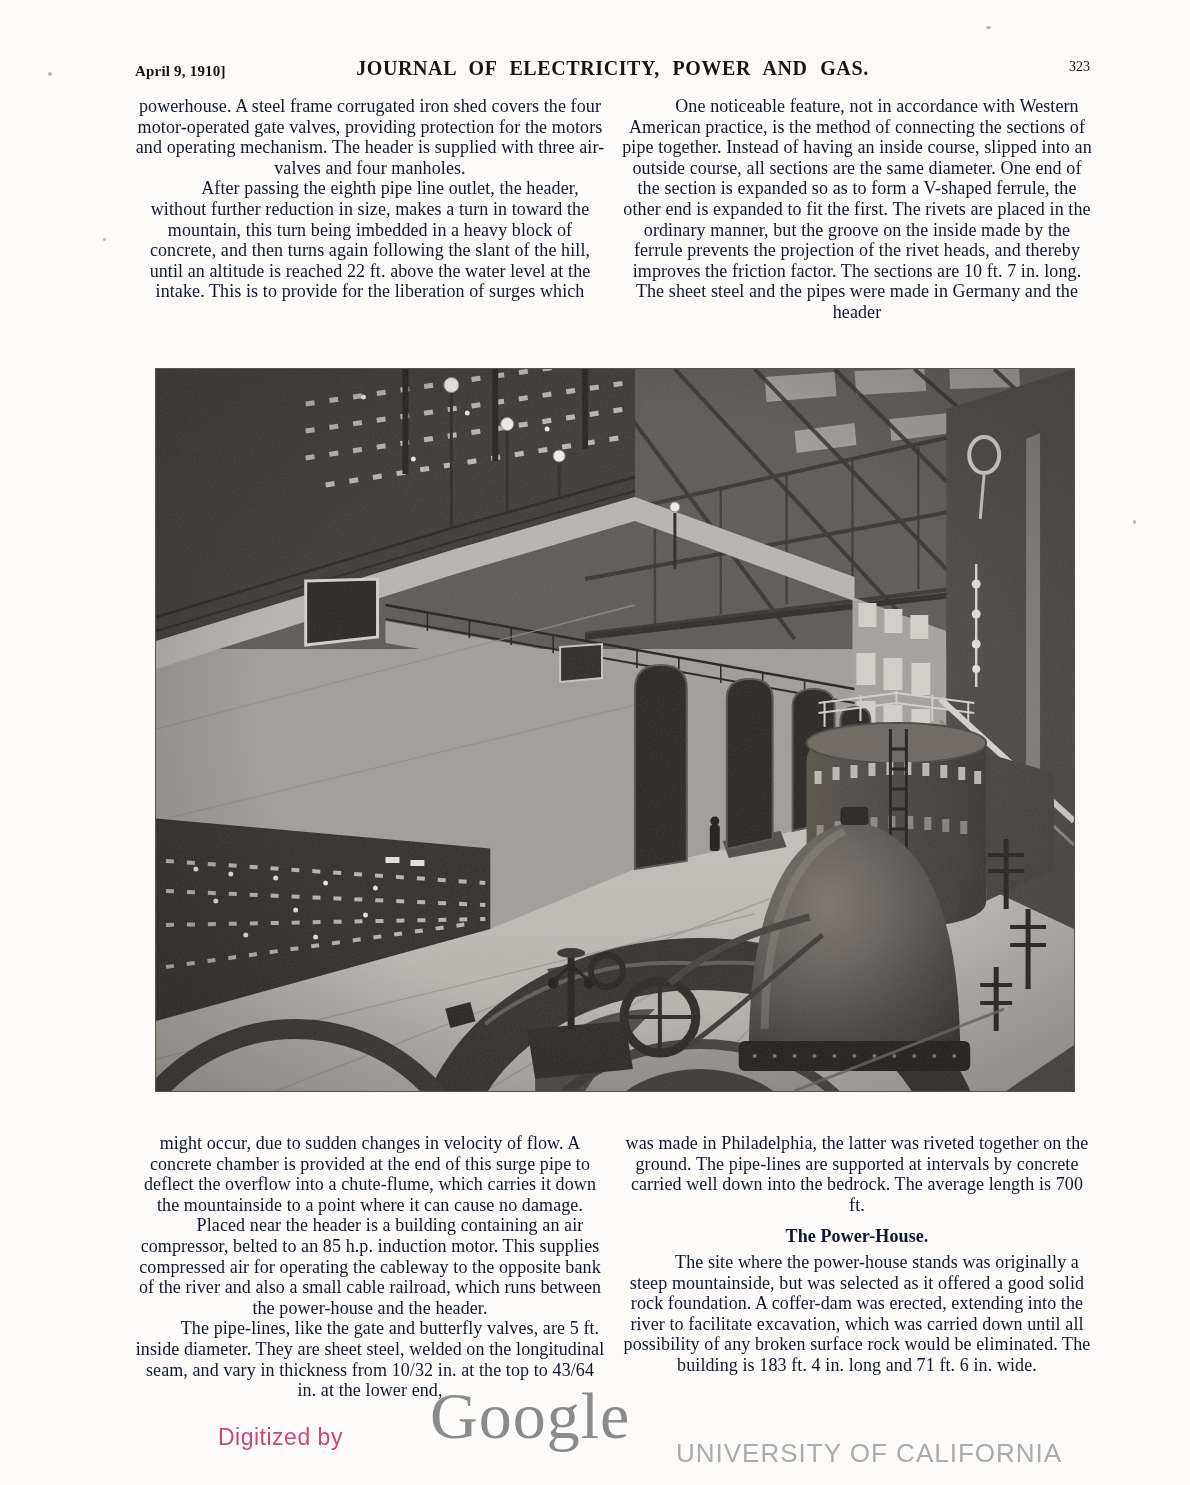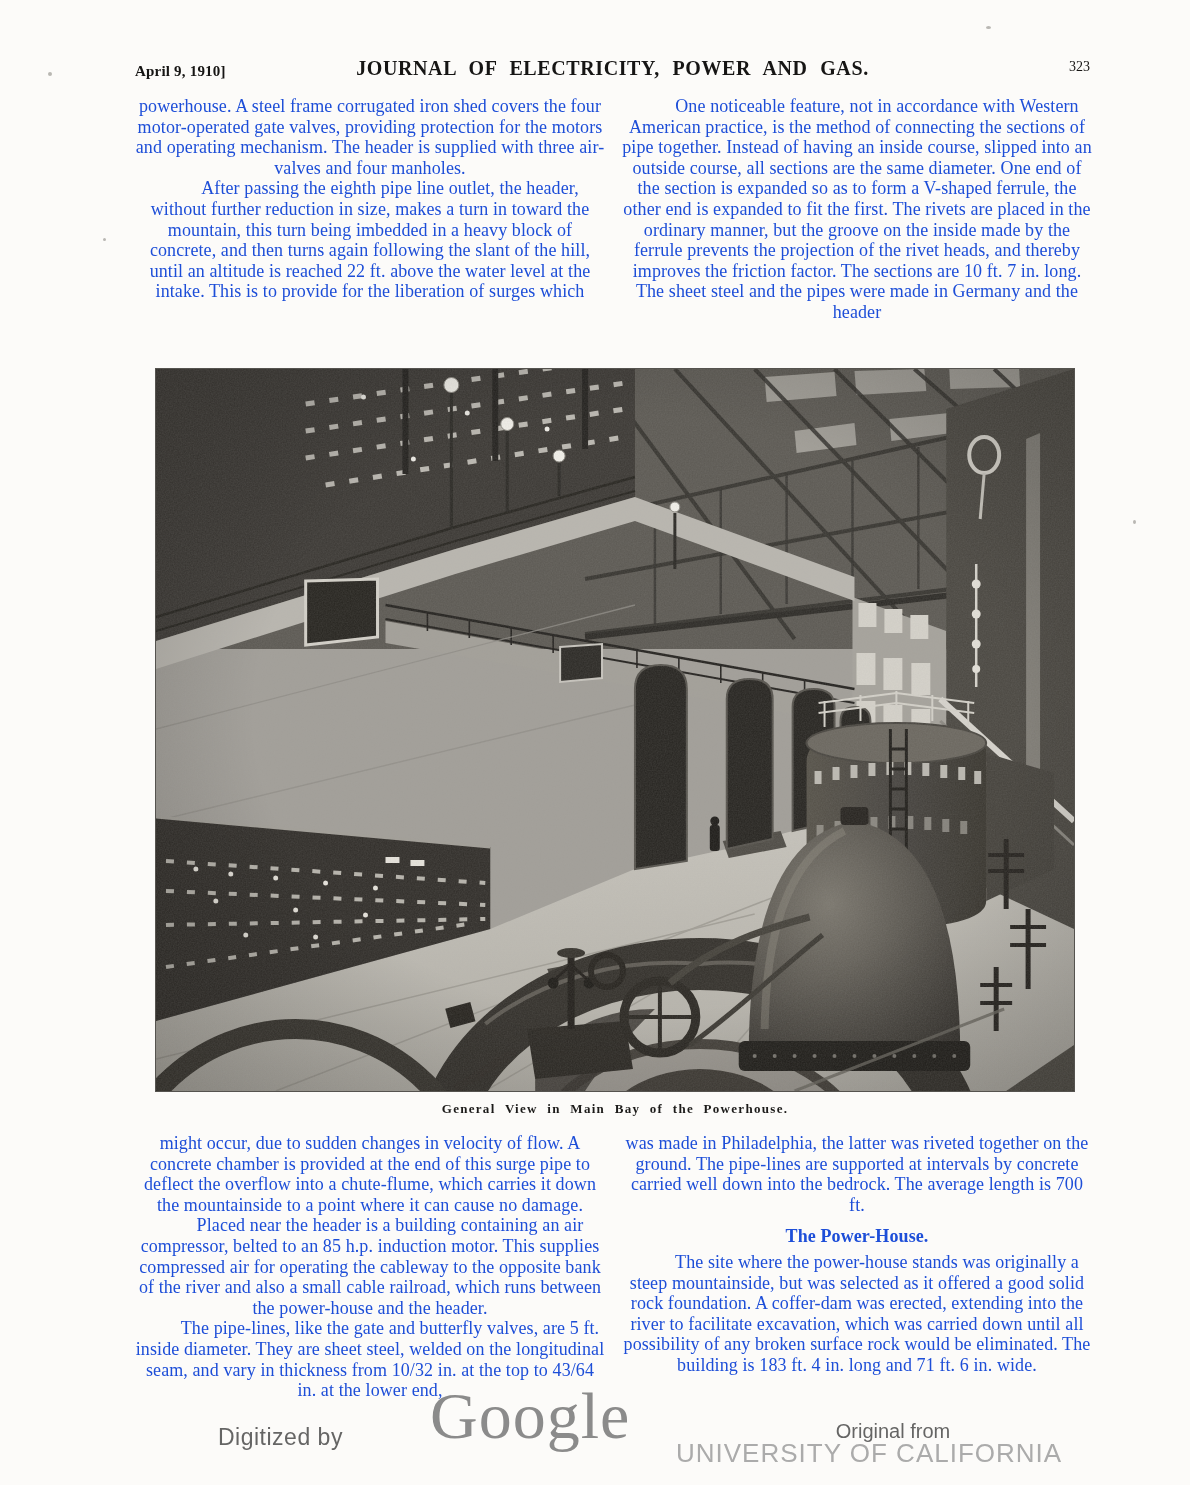--- a/index.html
+++ b/index.html
@@ -6,36 +6,36 @@
   #page{position:relative;width:1190px;height:1485px;background:#fcfbf9;margin:0 auto;
         font-family:"Liberation Serif","DejaVu Serif",serif;color:#161514;overflow:hidden;}
   
   #hdr{position:absolute;left:135px;top:57px;width:955px;height:26px;}
   #hdr .date{position:absolute;left:0;top:6px;font-size:15px;font-weight:700;letter-spacing:.2px;}
   #hdr .title{position:absolute;left:0;right:0;top:0;text-align:center;font-size:20px;font-weight:700;
               letter-spacing:.6px;word-spacing:7px;}
   #hdr .pageno{position:absolute;right:0;top:2px;font-size:14px;}
   
   .col{position:absolute;width:470px;text-align:justify;font-size:18px;line-height:20.6px;
-       letter-spacing:.1px;color:#1d4ed8;}
+       letter-spacing:.1px;color:#0f172a;}
   .col p{margin:0;text-indent:40px;text-align:center;}
   .col p.noind{text-indent:0;}
   #tl{left:135px;top:96px;}
   #tr{left:622px;top:96px;}
   #bl{left:135px;top:1133px;}
   #br{left:622px;top:1133px;}
   .sechead{margin:11px 0 5px 0 !important;text-indent:0 !important;text-align:center;font-weight:700;}
   
   #fig{position:absolute;left:155px;top:368px;width:920px;height:724px;
        border:1px solid #55534f;box-sizing:border-box;background:#a8a5a0;}
   #fig svg{display:block;width:100%;height:100%;}
   #cap{position:absolute;left:155px;top:1101px;width:920px;text-align:center;
        font-size:13px;font-weight:700;letter-spacing:1.3px;word-spacing:5px;color:#1c1b1a;}
   
-  .wm{position:absolute;font-family:"Liberation Sans","DejaVu Sans",sans-serif;color:#404040;z-index:5;}
+  .wm{position:absolute;font-family:"Liberation Sans","DejaVu Sans",sans-serif;color:#be185d;z-index:5;}
   #wm-dig{left:218px;top:1424px;font-size:23px;letter-spacing:.5px;opacity:.8;}
   #wm-goo{left:430px;top:1383px;font-family:"Liberation Serif",serif;font-size:66px;line-height:1;
           color:#787878;opacity:.85;letter-spacing:1px;}
   #wm-orig{left:723px;top:1420px;width:340px;text-align:center;font-size:20px;opacity:.8;}
   #wm-uni{left:676px;top:1438px;font-size:26px;letter-spacing:1px;color:#a3a3a3;opacity:.9;}
   .speck{position:absolute;background:#b9b7b3;border-radius:50%;}
 </style>
 </head>
 <body>
 
@@ -345,37 +345,35 @@
       <line x1="300" y1="720" x2="360" y2="682" stroke="#332f2a" stroke-width="8"></line>
 
       <polygon points="852,722 920,676 920,722" fill="#4e4b44"></polygon>
       <line x1="640" y1="722" x2="850" y2="640" stroke="#6e6b63" stroke-width="3" opacity="0.8"></line>
 
       <rect x="0" y="0" width="920" height="722" fill="url(#vign)"></rect>
       <rect x="0" y="0" width="920" height="722" filter="url(#grain)" opacity="0.33"></rect>
     </svg>
   </div>
 
-  <div id="cap">General View in Main Bay of the Powerhouse.</div>
 
   <div id="bl" class="col">
     <p class="noind">might occur, due to sudden changes in velocity of flow.  A concrete chamber is provided at the end of this surge pipe to deflect the overflow into a chute-flume, which carries it down the mountainside to a point where it can cause no damage.</p>
     <p>Placed near the header is a building containing an air compressor, belted to an 85 h.p. induction motor. This supplies compressed air for operating the cableway to the opposite bank of the river and also a small cable railroad, which runs between the power-house and the header.</p>
     <p>The pipe-lines, like the gate and butterfly valves, are 5 ft. inside diameter.  They are sheet steel, welded on the longitudinal seam, and vary in thickness from 10/32 in. at the top to 43/64 in. at the lower end,</p>
   </div>
 
   <div id="br" class="col">
     <p class="noind">was made in Philadelphia, the latter was riveted together on the ground.  The pipe-lines are supported at intervals by concrete carried well down into the bedrock.  The average length is 700 ft.</p>
     <p class="sechead">The Power-House.</p>
     <p>The site where the power-house stands was originally a steep mountainside, but was selected as it offered a good solid rock foundation.  A coffer-dam was erected, extending into the river to facilitate excavation, which was carried down until all possibility of any broken surface rock would be eliminated.  The building is 183 ft. 4 in. long and 71 ft. 6 in. wide.</p>
   </div>
 
   <div class="wm" id="wm-dig">Digitized by</div>
   <div class="wm" id="wm-goo">Google</div>
-  <div class="wm" id="wm-orig">Original from</div>
   <div class="wm" id="wm-uni">UNIVERSITY OF CALIFORNIA</div>
 
   <div class="speck" style="left:48px;top:72px;width:4px;height:4px;"></div>
   <div class="speck" style="left:103px;top:238px;width:3px;height:3px;"></div>
   <div class="speck" style="left:986px;top:26px;width:5px;height:3px;"></div>
   <div class="speck" style="left:1133px;top:520px;width:3px;height:4px;"></div>
 
 </div>
 
 </body></html>

